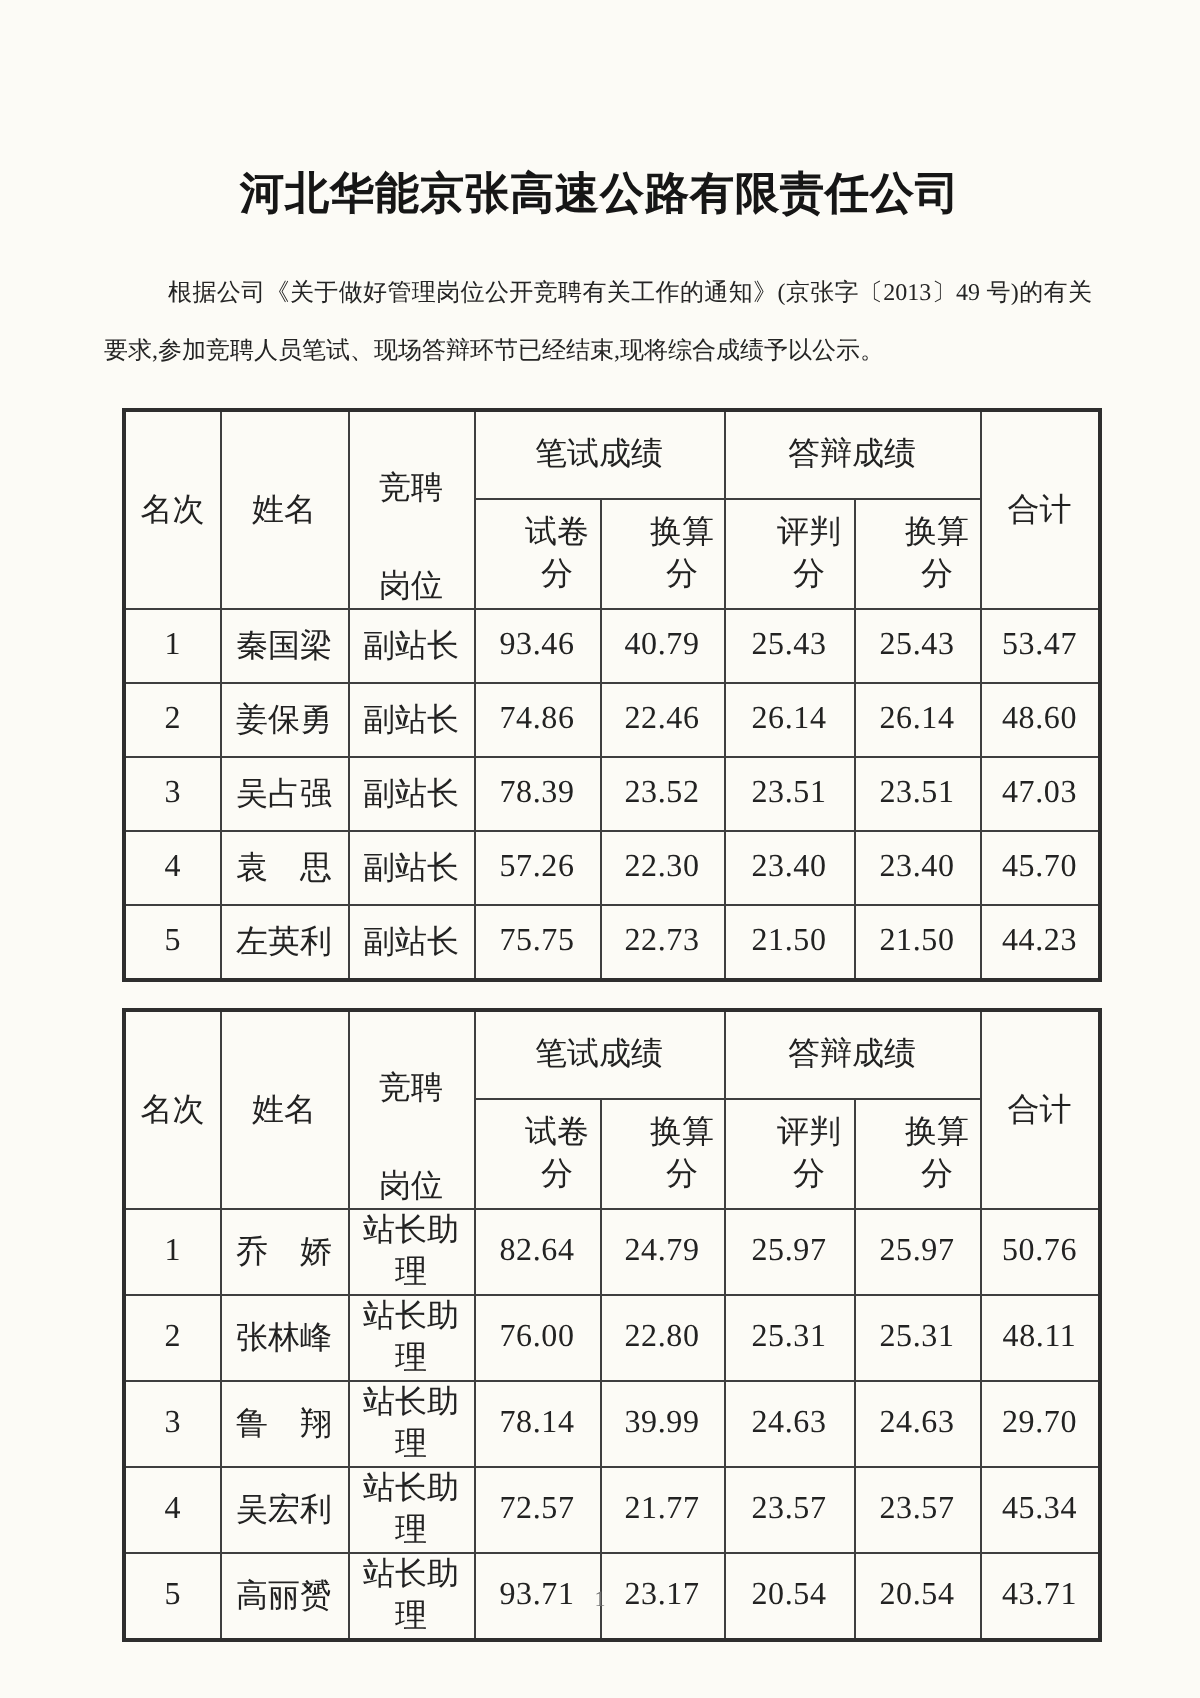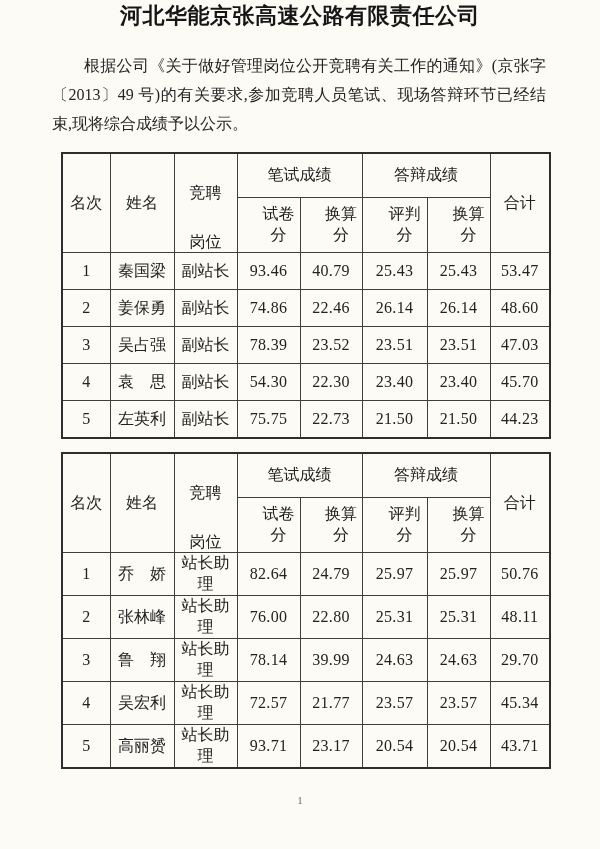--- a/index.html
+++ b/index.html
@@ -10,32 +10,33 @@
   .page {
     position: relative;
     width: 600px;
     height: 849px;
     background: #fcfbf6;
     overflow: hidden;
     font-family: "Liberation Serif", "DejaVu Serif", serif;
     color: #1e1e1e;
   }
   .titles {
+    padding-top: 81px;
     text-align: center;
   }
   .title-line {
     font-size: 22px;
     font-weight: bold;
     line-height: 32px;
     letter-spacing: 0.5px;
     color: #161616;
   }
   .intro {
     margin: 19px 54px 0 52px;
-    font-size: 16px;
+    font-size: 12px;
     line-height: 29px;
     text-align: justify;
     text-indent: 32px;
     color: #242424;
   }
   table.score-table {
     border-collapse: collapse;
     table-layout: fixed;
     width: 488px;
     margin-left: 61px;
@@ -151,21 +152,21 @@
         <td class="num">78.39</td>
         <td class="num">23.52</td>
         <td class="num">23.51</td>
         <td class="num">23.51</td>
         <td class="num">47.03</td>
       </tr>
       <tr>
         <td>4</td>
         <td>袁　思</td>
         <td>副站长</td>
-        <td class="num">54.30</td>
+        <td class="num">57.26</td>
         <td class="num">22.30</td>
         <td class="num">23.40</td>
         <td class="num">23.40</td>
         <td class="num">45.70</td>
       </tr>
       <tr>
         <td>5</td>
         <td>左英利</td>
         <td>副站长</td>
         <td class="num">75.75</td>

